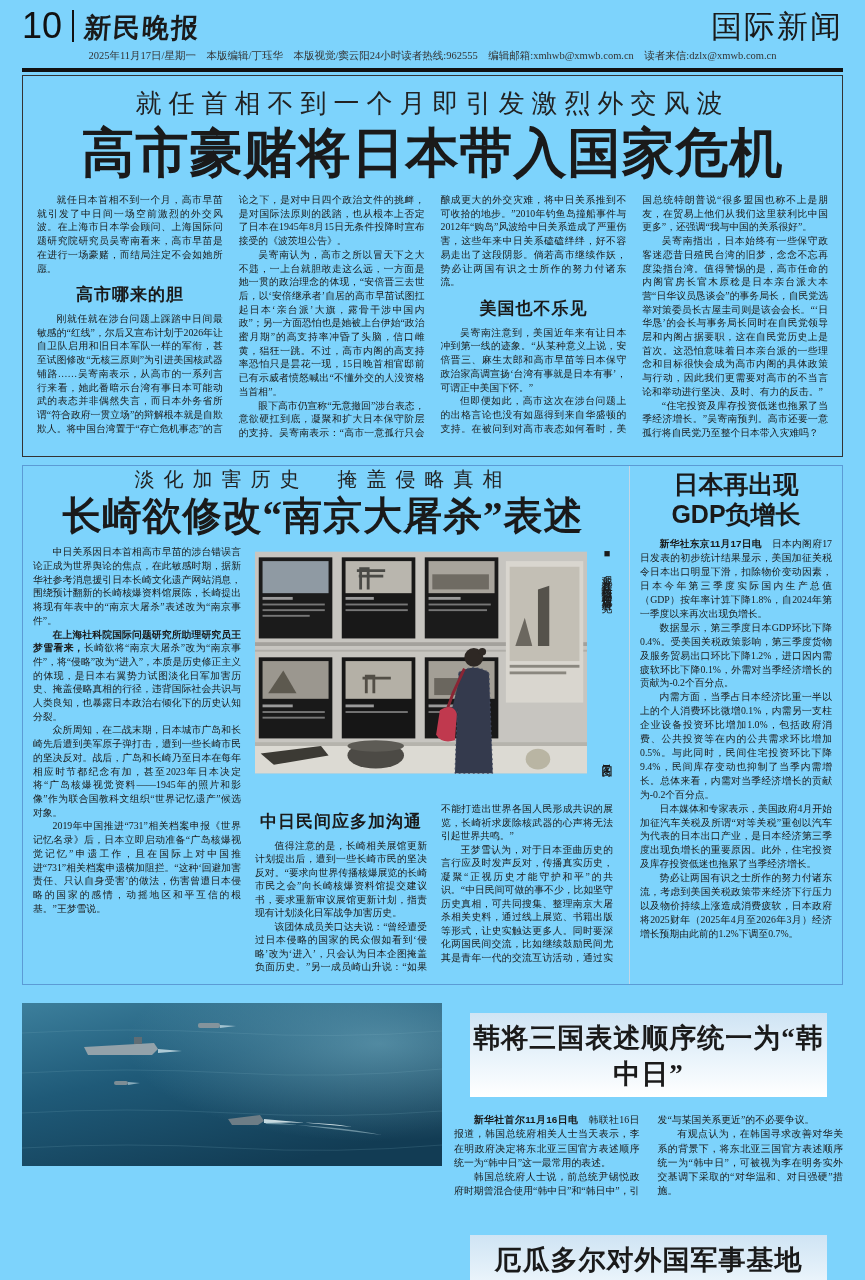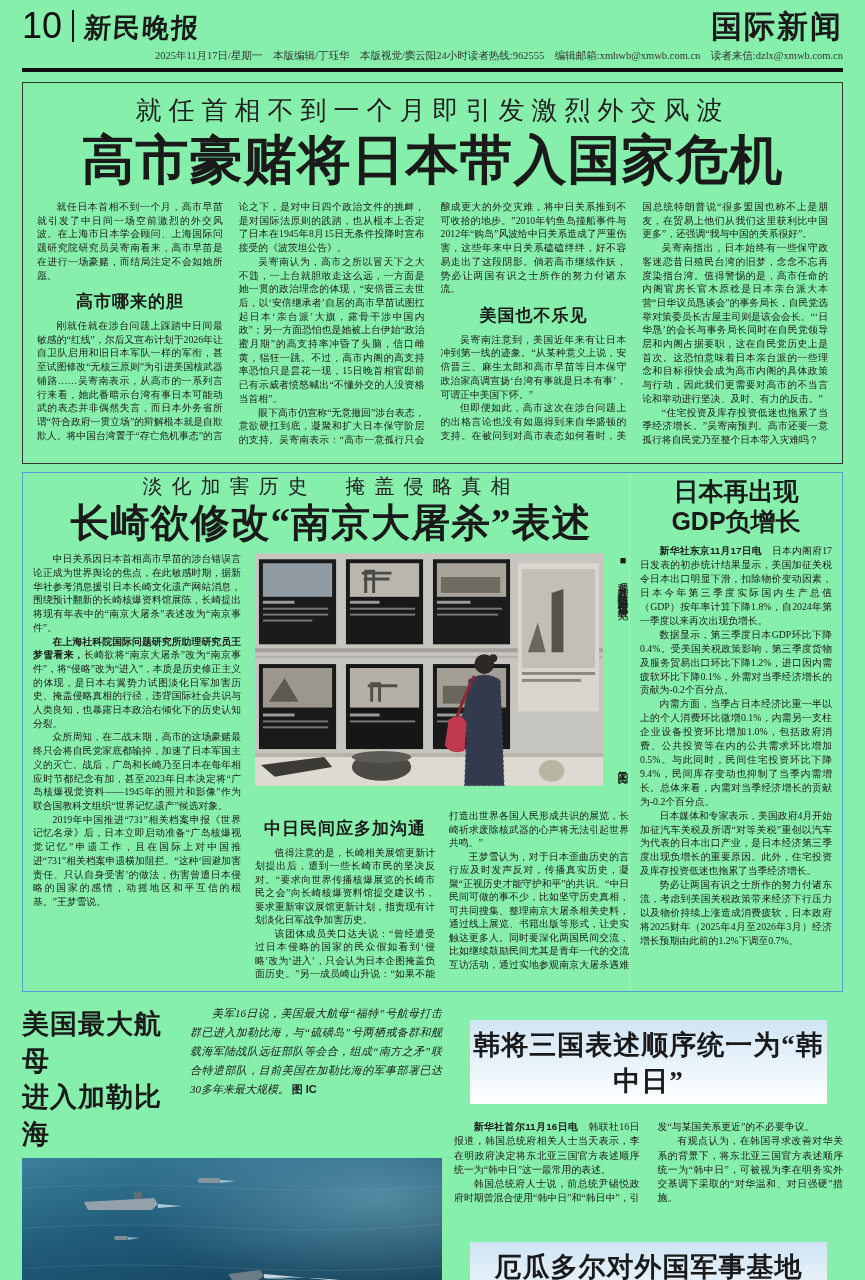--- a/index.html
+++ b/index.html
@@ -1,52 +1,52 @@
 <!DOCTYPE html>
 <html><head>
 <meta charset="utf-8">
 <style>
   html,body{margin:0;padding:0;background:#e8e8e8;}
   .page{
     position:relative; width:865px; height:1280px; margin:0 auto;
-    background:#86efac; box-sizing:border-box; padding:6px 22px 10px;
+    background:#7dd3fc; box-sizing:border-box; padding:6px 22px 10px;
     font-family:"Liberation Serif","DejaVu Serif",serif; color:#1a1a1a;
     overflow:hidden;
   }
   
   .mast-row{display:flex; align-items:flex-end; justify-content:space-between; padding-top:4px;}
   .mast-left{display:flex; align-items:flex-end; gap:10px;}
   .page-num{font-family:"Liberation Sans","DejaVu Sans",sans-serif; font-size:36px; font-weight:400; line-height:.9; color:#111; padding-right:10px; border-right:2px solid #111;}
   .mast-logo{font-size:27px; font-weight:900; letter-spacing:2px; transform:skewX(-4deg); line-height:1;}
-  .section-title{font-family:"Liberation Sans","DejaVu Sans",sans-serif; font-size:31px; font-weight:700; letter-spacing:2px; line-height:1;}
-  .date-row{display:flex; justify-content:flex-end; font-size:10.5px; color:#333; padding:7px 0 5px;}
+  .section-title{font-family:"Liberation Sans","DejaVu Sans",sans-serif; font-size:31px; font-weight:400; letter-spacing:2px; line-height:1;}
+  .date-row{display:flex; justify-content:center; font-size:10.5px; color:#333; padding:7px 0 5px;}
   .head-rule{height:4px; background:#111;}
   
   .flow-p{margin:0; text-indent:2em; text-align:justify;}
   .flow-p b{font-family:"Liberation Sans","DejaVu Sans",sans-serif; font-weight:700;}
   .flow-sub{font-family:"Liberation Sans","DejaVu Sans",sans-serif; font-weight:900; font-size:17px; text-align:center; margin:8px 0 5px; break-inside:avoid; letter-spacing:1px;}
   
-  .main-article{margin-top:10px; border:1px solid #333; padding:10px 14px 10px; box-sizing:border-box; height:382px;}
+  .main-article{margin-top:3px; border:1px solid #333; padding:10px 14px 10px; box-sizing:border-box; height:382px;}
   .kicker{text-align:center; font-size:26px; letter-spacing:7px; color:#222;}
   .headline{margin:4px 0 12px; text-align:center; font-family:"Liberation Sans","DejaVu Sans",sans-serif; font-weight:900; font-size:53px; letter-spacing:1px; line-height:1.05;}
   .body-cols{column-count:4; column-gap:16px; column-fill:auto; height:256px; overflow:hidden; font-size:9.8px; line-height:1.4;}
   
   .naga-box{margin-top:8px; border:1px solid #5b9bd5; box-sizing:border-box; height:520px; display:flex; padding:0 10px;}
   .naga-left{flex:1; display:flex; flex-direction:column; min-width:0;}
   .kicker2{text-align:center; font-size:20px; letter-spacing:9px; color:#222;}
   .naga-headline{margin:3px 0 8px; text-align:center; font-weight:900; font-size:39px; letter-spacing:1px; line-height:1.05;}
   .naga-content{display:flex; gap:14px; flex:1; min-height:0;}
   .naga-col1{width:208px; flex:none; font-size:9.8px; line-height:1.4; overflow:hidden;}
   .naga-mid{flex:1; display:flex; flex-direction:column; min-width:0;}
   .photo-row{display:flex; height:235px;}
   .photo-row svg{display:block;}
   .vcap{writing-mode:vertical-rl; font-size:11px; line-height:1.2; width:24px; padding:2px 0 0 2px; display:flex; letter-spacing:2px;}
   .vcap .vcred{margin-top:auto; font-weight:700;}
   .naga-bottom{column-count:2; column-gap:14px; column-fill:auto; height:184px; overflow:hidden; margin-top:22px; font-size:9.8px; line-height:1.38;}
-  .gdp-col{width:192px; flex:none; border-left:1px solid #c4d6e6; padding-left:10px; box-sizing:content-box; overflow:hidden;}
+  .gdp-col{width:192px; flex:none; border-left:1px solid #c4d6e6; padding-left:10px; box-sizing:content-box; overflow:hidden;margin-left:16px;}
   .gdp-title{margin:4px 0 8px; text-align:center; font-family:"Liberation Sans","DejaVu Sans",sans-serif; font-weight:900; font-size:25px; line-height:1.18;}
   .gdp-title span{display:block;}
   .gdp-body{font-size:9.8px; line-height:1.42;}
   
   .bottom-row{margin-top:12px; display:flex; gap:12px;}
   .carrier-block{width:420px; flex:none;}
   .carrier-top{display:flex; gap:10px;}
   .carrier-title{margin:2px 0 0; width:158px; flex:none; font-family:"Liberation Sans","DejaVu Sans",sans-serif; font-weight:900; font-size:27px; line-height:1.35; letter-spacing:1px;}
   .carrier-title span{display:block;}
   .carrier-cap{margin:0; flex:1; font-style:italic; font-size:11px; line-height:1.72; text-indent:2em; text-align:justify;}
@@ -96,21 +96,21 @@
   <section class="naga-box">
     <div class="naga-left">
       <div>
         <div class="kicker2">淡化加害历史　掩盖侵略真相</div>
         <h2 class="naga-headline">长崎欲修改“南京大屠杀”表述</h2>
       </div>
       <div class="naga-content">
         <div class="naga-col1">
             <p class="flow-p">中日关系因日本首相高市早苗的涉台错误言论正成为世界舆论的焦点，在此敏感时期，据新华社参考消息援引日本长崎文化遗产网站消息，围绕预计翻新的长崎核爆资料馆展陈，长崎提出将现有年表中的“南京大屠杀”表述改为“南京事件”。</p>
             <p class="flow-p"><b>在上海社科院国际问题研究所助理研究员王梦雪看来，</b>长崎欲将“南京大屠杀”改为“南京事件”，将“侵略”改为“进入”，本质是历史修正主义的体现，是日本右翼势力试图淡化日军加害历史、掩盖侵略真相的行径，违背国际社会共识与人类良知，也暴露日本政治右倾化下的历史认知分裂。</p>
-            <p class="flow-p">众所周知，在二战末期，高市的这场豪赌最终只会将自民党家底都输掉，加速了日本军国主义的灭亡。战后，广岛和长崎乃至日本在每年相应时节都纪念有加，甚至2023年日本决定将“广岛核爆视觉资料——1945年的照片和影像”作为联合国教科文组织“世界记忆遗产”候选对象。</p>
+            <p class="flow-p">众所周知，在二战末期，日本城市广岛和长崎先后遭到美军原子弹打击，遭到一些长崎市民的坚决反对。战后，广岛和长崎乃至日本在每年相应时节都纪念有加，甚至2023年日本决定将“广岛核爆视觉资料——1945年的照片和影像”作为联合国教科文组织“世界记忆遗产”候选对象。</p>
             <p class="flow-p">2019年中国推进“731”相关档案申报《世界记忆名录》后，日本立即启动准备“广岛核爆视觉记忆”申遗工作，且在国际上对中国推进“731”相关档案申遗横加阻拦。“这种‘回避加害责任、只认自身受害’的做法，伤害曾遭日本侵略的国家的感情，动摇地区和平互信的根基。”王梦雪说。</p>
           </div>
         <div class="naga-mid">
           <div class="photo-row">
             <svg width="352" height="235" viewBox="0 0 352 235">
               <rect x="0" y="0" width="352" height="235" fill="#c7c5c0"></rect>
               <rect x="0" y="96" width="352" height="4" fill="#a3a19c"></rect>
               <rect x="0" y="104" width="352" height="2" fill="#b0aea9"></rect>
 
               <g>
@@ -204,30 +204,20 @@
           <p class="flow-p">内需方面，当季占日本经济比重一半以上的个人消费环比微增0.1%，内需另一支柱企业设备投资环比增加1.0%，包括政府消费、公共投资等在内的公共需求环比增加0.5%。与此同时，民间住宅投资环比下降9.4%，民间库存变动也抑制了当季内需增长。总体来看，内需对当季经济增长的贡献为-0.2个百分点。</p>
           <p class="flow-p">日本媒体和专家表示，美国政府4月开始加征汽车关税及所谓“对等关税”重创以汽车为代表的日本出口产业，是日本经济第三季度出现负增长的重要原因。此外，住宅投资及库存投资低迷也拖累了当季经济增长。</p>
           <p class="flow-p">势必让两国有识之士所作的努力付诸东流，考虑到美国关税政策带来经济下行压力以及物价持续上涨造成消费疲软，日本政府将2025财年（2025年4月至2026年3月）经济增长预期由此前的1.2%下调至0.7%。</p>
         </div>
     </aside>
   </section>
 
   <section class="bottom-row">
 
     <div class="carrier-block">
-      <div class="carrier-top">
-        <h2 class="carrier-title">
-          <span>美国最大航母</span>
-          <span>进入加勒比海</span>
-        </h2>
-        <p class="carrier-cap">
-          <span>美军16日说，美国最大航母“福特”号航母打击群已进入加勒比海，与“硫磺岛”号两栖戒备群和舰载海军陆战队远征部队等会合，组成“南方之矛”联合特遣部队，目前美国在加勒比海的军事部署已达30多年来最大规模。</span>
-          <b class="credit">图 IC</b>
-        </p>
-      </div>
       <div class="ocean-wrap">
         <svg width="420" height="163" viewBox="0 0 420 163">
           <defs>
             <linearGradient id="sea" x1="0" y1="0" x2="0.6" y2="1">
               <stop offset="0" stop-color="#3c7f9c"></stop>
               <stop offset="0.45" stop-color="#1f5a78"></stop>
               <stop offset="1" stop-color="#123c54"></stop>
             </linearGradient>
             <radialGradient id="glint" cx="0.85" cy="0.25" r="0.6">
               <stop offset="0" stop-color="#7db6c9" stop-opacity="0.55"></stop>

